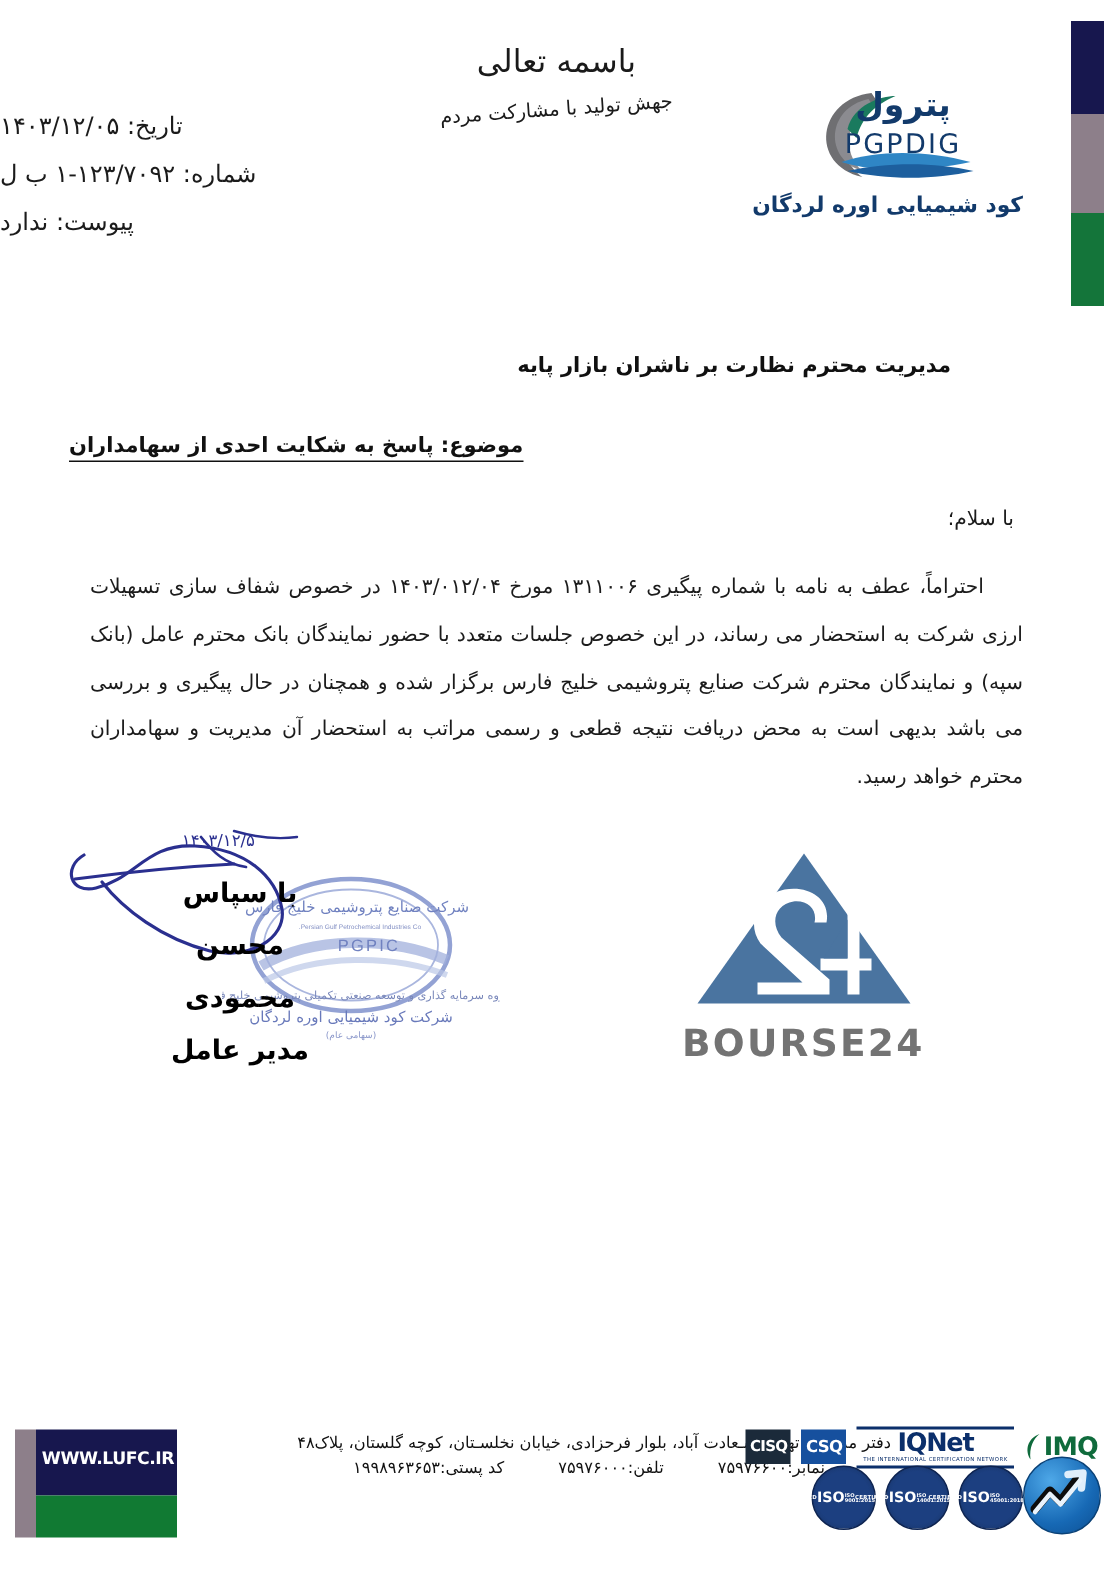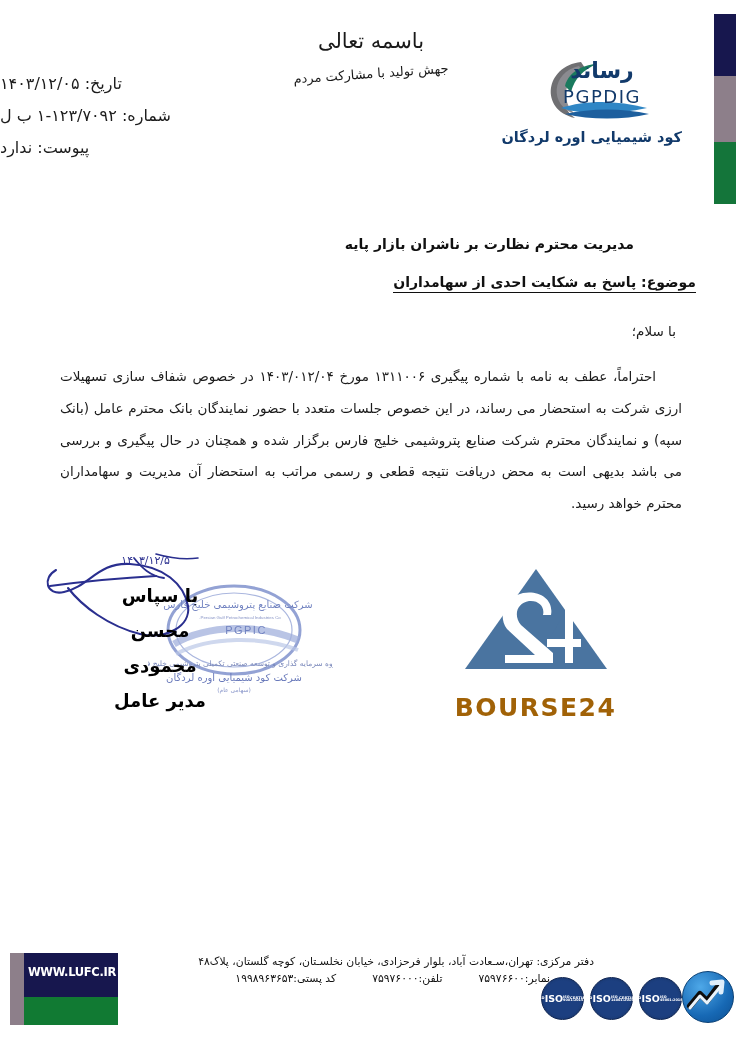--- a/index.html
+++ b/index.html
@@ -56,21 +56,21 @@
 
   
   .content { position: absolute; top: 228px; left: 0; width: 742px; padding: 0 46px; }
 
   .addressee { text-align: right; padding-right: 62px; }
   .addressee-line {
     font-size: 14px; font-weight: bold; color: #101010;
     line-height: 2.3; letter-spacing: -0.2px;
   }
 
-  .subject-wrap { margin-top: 12px; text-align: right; }
+  .subject-wrap { margin-top: 26px; text-align: left; }
   .subject {
     display: inline-block; font-size: 14px; font-weight: bold;
     border-bottom: 1.4px solid #101010; padding-bottom: 2px;
     letter-spacing: -0.2px;
   }
 
   .salutation {
     margin-top: 30px; text-align: right; padding-right: 20px;
     font-size: 13.5px; color: #1b1b1b;
   }
@@ -85,21 +85,21 @@
   .signature-area { position: absolute; top: 548px; left: 28px; width: 300px; height: 180px; }
   .stamp { position: absolute; top: 26px; left: 120px; width: 185px; height: 130px; opacity: .72; }
   .sig-scribble { position: absolute; top: 0px; left: 10px; width: 210px; height: 110px; }
   .sig-text { position: absolute; top: 30px; left: 72px; width: 120px; text-align: center; }
   .sig-line { font-size: 18px; font-weight: bold; color: #000000; line-height: 1.95; }
 
   
   .watermark { position: absolute; top: 565px; left: 443px; width: 185px; text-align: center; }
   .wm-mark { width: 150px; height: 110px; margin: 0 auto; }
   .wm-text {
-    margin-top: 14px; font-size: 25px; font-weight: bold; color: #a16207;
+    margin-top: 2px; font-size: 25px; font-weight: bold; color: #737373;
     letter-spacing: 1.5px; font-family: "DejaVu Sans", sans-serif; direction: ltr;
   }
 
   
   .footer { position: absolute; left: 0; bottom: 0; width: 742px; height: 105px; }
 
   .footer-blocks { position: absolute; left: 10px; top: 0; width: 108px; height: 72px; }
   .fb-mauve { position: absolute; left: 0;  top: 0;  width: 14px; height: 72px; background: #8d7f8a; }
   .fb-navy  { position: absolute; left: 14px; top: 0; width: 94px; height: 44px; background: #17174e; }
   .fb-green { position: absolute; left: 14px; top: 44px; width: 94px; height: 28px; background: #117a33; }
@@ -178,21 +178,21 @@
 
   <div class="logo-block">
     <div class="logo-mark">
       <svg class="logo-swoosh" viewBox="0 0 135 74">
         <path d="M46 10 C10 14, 4 58, 40 66 C22 54, 24 22, 50 16 Z" fill="#6f6f72"></path>
         <path d="M44 14 C16 20, 14 54, 40 62 C26 50, 28 26, 48 20 Z" fill="#8b8b90"></path>
         <path d="M30 34 C34 18, 52 12, 62 12 C48 18, 40 26, 36 40 Z" fill="#1a7a5e"></path>
         <path d="M26 56 C50 48, 82 48, 112 56 C84 62, 52 64, 26 56 Z" fill="#2f86c5"></path>
         <path d="M30 62 C56 56, 88 56, 114 62 C88 68, 56 68, 30 62 Z" fill="#1d5f9e"></path>
       </svg>
-      <div class="logo-fa">رساند</div>
+      <div class="logo-fa">پترول</div>
       <div class="logo-en">PGPDIG</div>
     </div>
     <div class="logo-caption">کود شیمیایی اوره لردگان</div>
   </div>
 
   <div class="calligraphy">
     <div class="calli-basmala">باسمه تعالی</div>
     <div class="calli-slogan">جهش تولید با مشارکت مردم</div>
   </div>
 
@@ -287,20 +287,34 @@
         <span>تلفن:</span><span>۷۵۹۷۶۰۰۰</span>
       </span>
       <span>
         <span>کد پستی:</span><span>۱۹۹۸۹۶۳۶۵۳</span>
       </span>
     </div>
   </div>
 
 
   <div class="badges">
+    <div class="badge-row1">
+      <div class="badge-sq sq-cisq">CISQ</div>
+      <div class="badge-sq sq-csq">CSQ</div>
+      <div class="badge-iqnet">
+        <div class="iqnet-main">IQNet</div>
+        <span class="iqnet-sub">THE INTERNATIONAL CERTIFICATION NETWORK</span>
+      </div>
+      <div class="badge-imq">
+        <svg width="11" height="19" viewBox="0 0 11 19">
+          <path d="M10 1 C2 4, 0 12, 4 18 C3 10, 6 4, 10 1 Z" fill="#0f6b3c"></path>
+        </svg>
+        <span>IMQ</span>
+      </div>
+    </div>
 
     <div class="badge-row2">
       <div class="iso-seal">
         <span class="iso-top">CERTIFIED</span>
         <span>ISO</span>
         <span class="iso-std">ISO 9001:2015</span>
         <span class="iso-bot">CERTIFIED</span>
       </div>
       <div class="iso-seal">
         <span class="iso-top">CERTIFIED</span>

